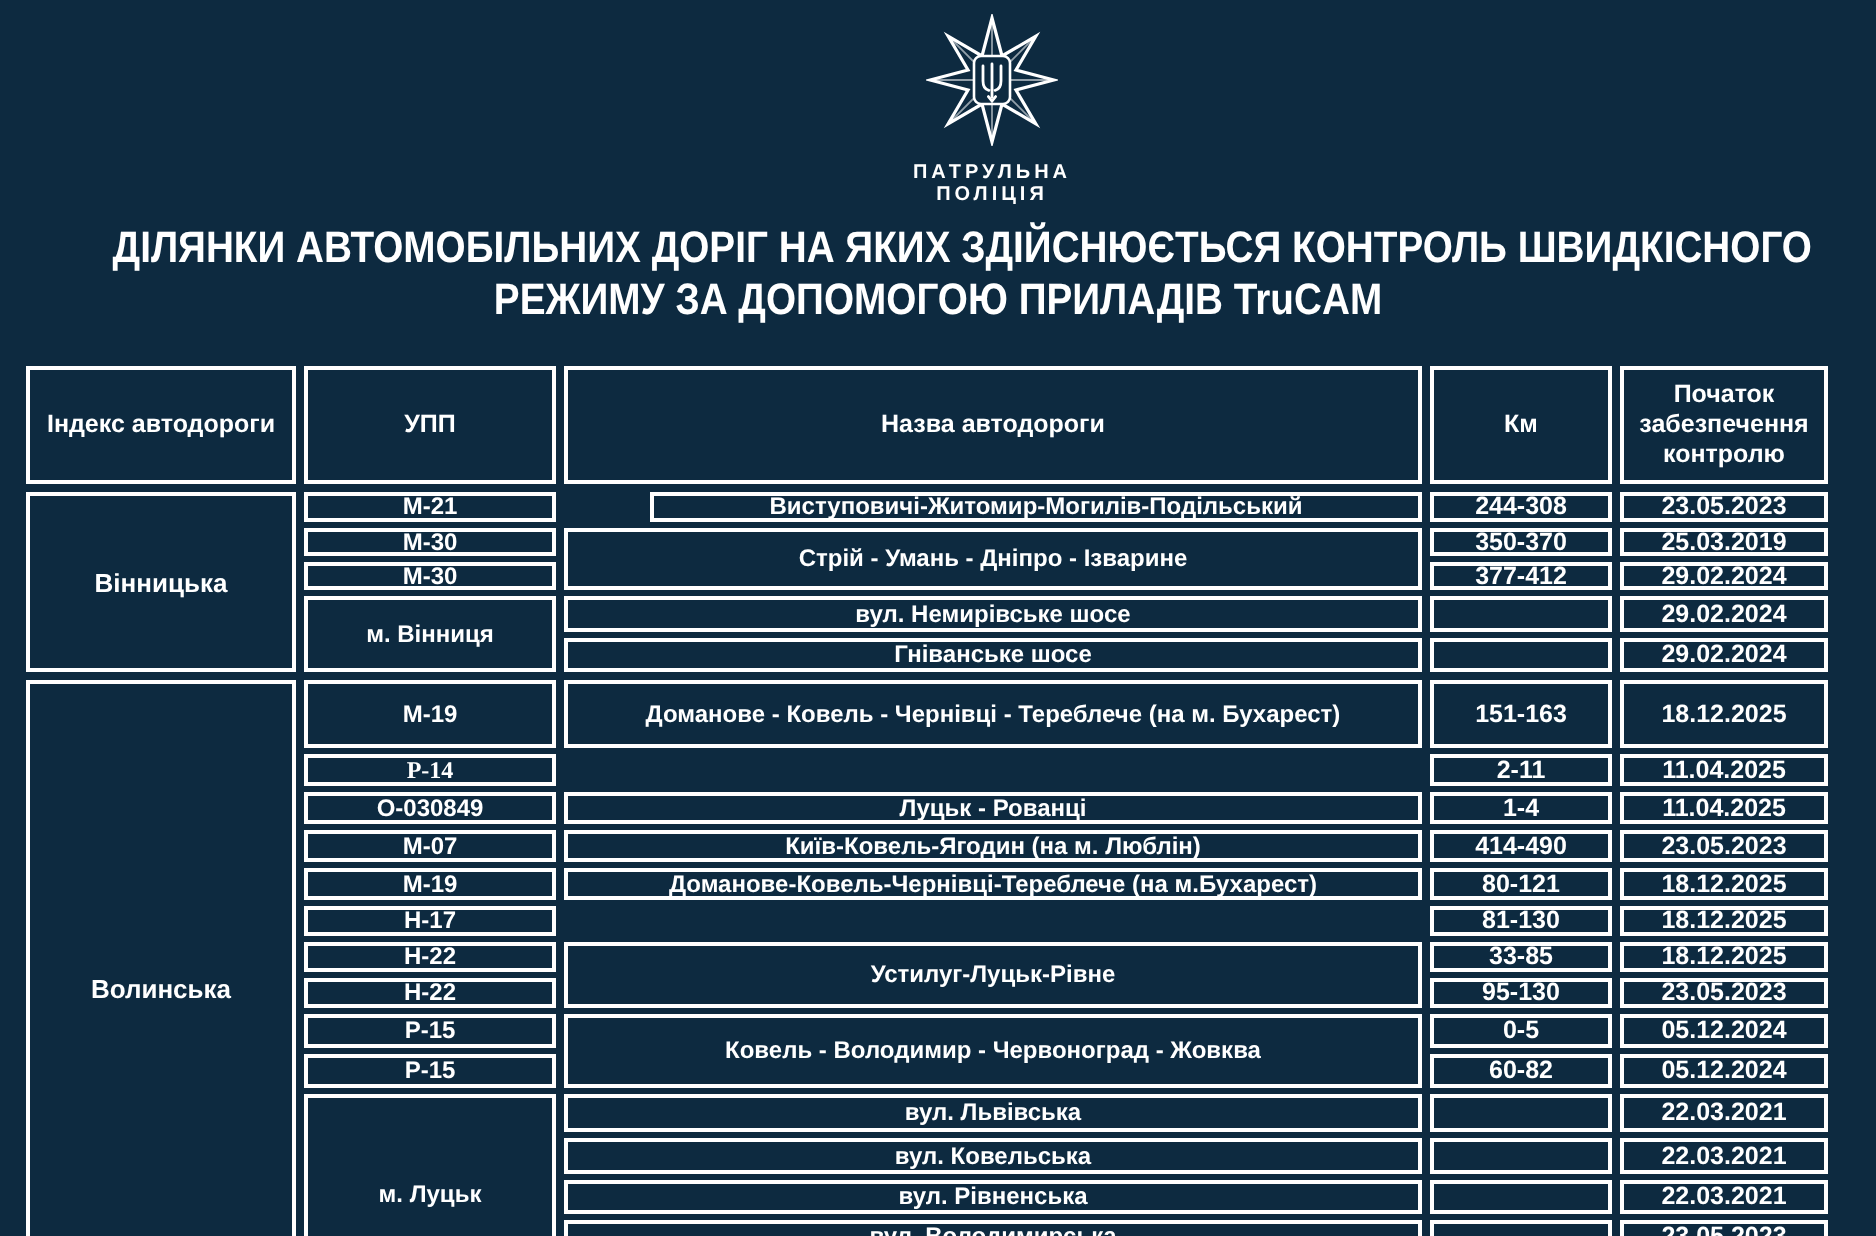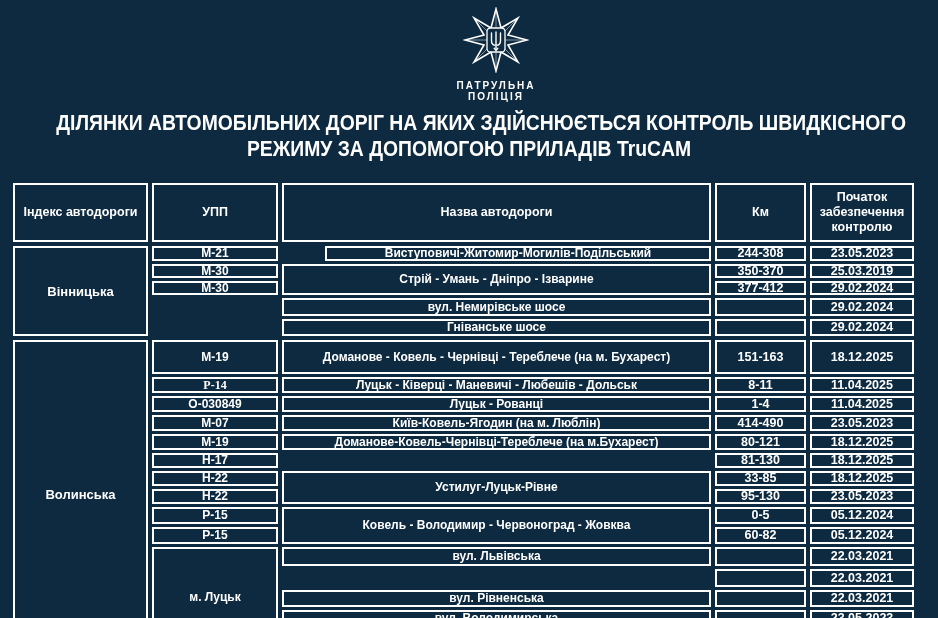--- a/index.html
+++ b/index.html
@@ -90,36 +90,36 @@
         <div class="cell name" style="grid-area: 1 / 3 / span 1; margin-left: 43px;">Виступовичі-Житомир-Могилів-Подільський</div>
         <div class="cell km" style="grid-area: 1 / 4;">244-308</div>
         <div class="cell date" style="grid-area: 1 / 5;">23.05.2023</div>
         <div class="cell idx" style="grid-area: 2 / 2 / span 1;">М-30</div>
         <div class="cell name" style="grid-area: 2 / 3 / span 2;">Стрій - Умань - Дніпро - Ізварине</div>
         <div class="cell km" style="grid-area: 2 / 4;">350-370</div>
         <div class="cell date" style="grid-area: 2 / 5;">25.03.2019</div>
         <div class="cell idx" style="grid-area: 3 / 2 / span 1;">М-30</div>
         <div class="cell km" style="grid-area: 3 / 4;">377-412</div>
         <div class="cell date" style="grid-area: 3 / 5;">29.02.2024</div>
+        <div class="cell idx" style="grid-area: 4 / 2 / span 2;">м. Вінниця</div>
         <div class="cell name" style="grid-area: 4 / 3 / span 1;">вул. Немирівське шосе</div>
         <div class="cell km" style="grid-area: 4 / 4;"></div>
         <div class="cell date" style="grid-area: 4 / 5;">29.02.2024</div>
         <div class="cell name" style="grid-area: 5 / 3 / span 1;">Гніванське шосе</div>
         <div class="cell km" style="grid-area: 5 / 4;"></div>
         <div class="cell date" style="grid-area: 5 / 5;">29.02.2024</div>
       </div>
       <div class="section" style="grid-template-rows: 34px 16px 16px 16px 16px 15px 15px 15px 17px 17px 19px 18px 17px 17px 18px;">
         <div class="cell region" style="grid-area: 1 / 1 / span 15;">Волинська</div>
         <div class="cell idx" style="grid-area: 1 / 2 / span 1;">М-19</div>
         <div class="cell name" style="grid-area: 1 / 3 / span 1;">Доманове - Ковель - Чернівці - Тереблече (на м. Бухарест)</div>
         <div class="cell km" style="grid-area: 1 / 4;">151-163</div>
         <div class="cell date" style="grid-area: 1 / 5;">18.12.2025</div>
         <div class="cell idx" style="grid-area: 2 / 2 / span 1; font-family: Liberation Serif, serif;">Р-14</div>
-        <div class="cell name" style="grid-area: 2 / 3 / span 1;">Луцьк - Ківерці - Маневичі - Любешів - Дольськ</div>
-        <div class="cell km" style="grid-area: 2 / 4;">8-11</div>
+        <div class="cell km" style="grid-area: 2 / 4;">2-11</div>
         <div class="cell date" style="grid-area: 2 / 5;">11.04.2025</div>
         <div class="cell idx" style="grid-area: 3 / 2 / span 1;">О-030849</div>
         <div class="cell name" style="grid-area: 3 / 3 / span 1;">Луцьк - Рованці</div>
         <div class="cell km" style="grid-area: 3 / 4;">1-4</div>
         <div class="cell date" style="grid-area: 3 / 5;">11.04.2025</div>
         <div class="cell idx" style="grid-area: 4 / 2 / span 1;">М-07</div>
         <div class="cell name" style="grid-area: 4 / 3 / span 1;">Київ-Ковель-Ягодин (на м. Люблін)</div>
         <div class="cell km" style="grid-area: 4 / 4;">414-490</div>
         <div class="cell date" style="grid-area: 4 / 5;">23.05.2023</div>
         <div class="cell idx" style="grid-area: 5 / 2 / span 1;">М-19</div>
@@ -140,20 +140,21 @@
         <div class="cell name" style="grid-area: 9 / 3 / span 2;">Ковель - Володимир - Червоноград - Жовква</div>
         <div class="cell km" style="grid-area: 9 / 4;">0-5</div>
         <div class="cell date" style="grid-area: 9 / 5;">05.12.2024</div>
         <div class="cell idx" style="grid-area: 10 / 2 / span 1;">Р-15</div>
         <div class="cell km" style="grid-area: 10 / 4;">60-82</div>
         <div class="cell date" style="grid-area: 10 / 5;">05.12.2024</div>
         <div class="cell idx" style="grid-area: 11 / 2 / span 5;">м. Луцьк</div>
         <div class="cell name" style="grid-area: 11 / 3 / span 1;">вул. Львівська</div>
         <div class="cell km" style="grid-area: 11 / 4;"></div>
         <div class="cell date" style="grid-area: 11 / 5;">22.03.2021</div>
+        <div class="cell name" style="grid-area: 12 / 3 / span 1;">вул. Ковельська</div>
         <div class="cell km" style="grid-area: 12 / 4;"></div>
         <div class="cell date" style="grid-area: 12 / 5;">22.03.2021</div>
         <div class="cell name" style="grid-area: 13 / 3 / span 1;">вул. Рівненська</div>
         <div class="cell km" style="grid-area: 13 / 4;"></div>
         <div class="cell date" style="grid-area: 13 / 5;">22.03.2021</div>
         <div class="cell name" style="grid-area: 14 / 3 / span 1;">вул. Володимирська</div>
         <div class="cell km" style="grid-area: 14 / 4;"></div>
         <div class="cell date" style="grid-area: 14 / 5;">23.05.2023</div>
       </div>
     </div>

